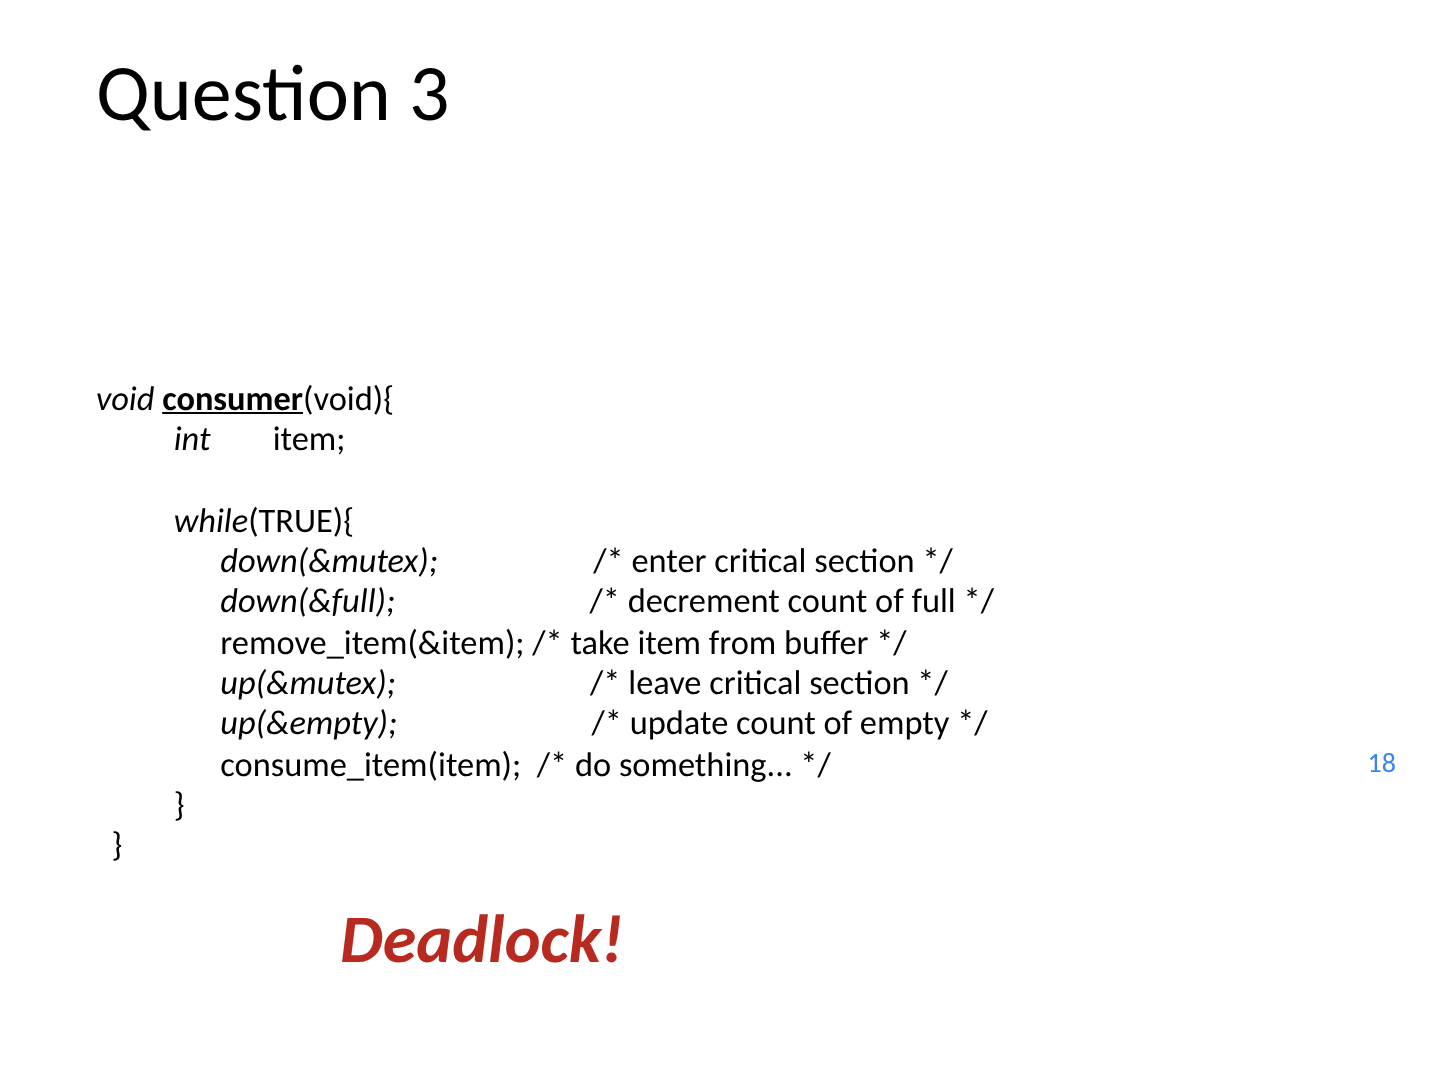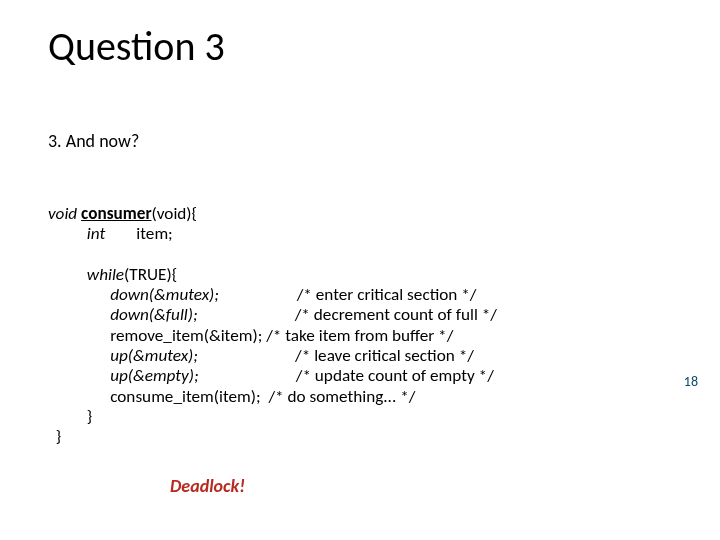--- a/index.html
+++ b/index.html
@@ -1,29 +1,28 @@
 <!DOCTYPE html>
 <html><head>
 <meta charset="utf-8">
 <style>
 html,body{margin:0;padding:0;width:720px;height:540px;background:#fff;font-family:Calibri,"Segoe UI",Arial,sans-serif;color:#000}
 .slide{position:relative;width:720px;height:408px;box-sizing:border-box}
 .title{position:absolute;left:48px;top:22px;font-size:40px}
 .sub{position:absolute;left:48px;top:130px;font-size:18px}
-.code{position:absolute;left:48px;top:204px;font-size:17.2px;line-height:1.18;white-space:pre}
+.code{position:absolute;left:48px;top:190px;font-size:17.2px;line-height:1.18;white-space:pre}
 .kw{font-style:italic}
 .fn{font-weight:bold;text-decoration:underline}
-.deadlock{position:absolute;left:170px;top:475px;font-size:18px;font-weight:bold;font-style:italic;color:#b82a1f}
-.pnum{position:absolute;right:22px;bottom:18px;font-size:14px;color:#0c4a6e}
+.deadlock{position:absolute;left:170px;top:450px;font-size:34px;font-weight:bold;font-style:italic;color:#b82a1f}
+.pnum{position:absolute;right:22px;bottom:18px;font-size:14px;color:#3b82f6}
 </style>
 </head>
 <body>
 <div class="slide">
   <div class="title">Question 3</div>
-  <div class="sub">3. And now?</div>
   <div class="code"><span class="kw">void</span> <span class="fn">consumer</span><span>(void){</span>
           <span class="kw">int</span><span>        item;</span>
 
           <span class="kw">while</span><span>(TRUE){</span>
                 <span class="kw">down(&amp;mutex);</span><span>                    /* enter critical section */</span>
                 <span class="kw">down(&amp;full);</span><span>                         /* decrement count of full */</span>
                 <span>remove_item(&amp;item); /* take item from buffer */</span>
                 <span class="kw">up(&amp;mutex);</span><span>                         /* leave critical section */</span>
                 <span class="kw">up(&amp;empty);</span><span>                         /* update count of empty */</span>
                 <span>consume_item(item);  /* do something... */</span>

